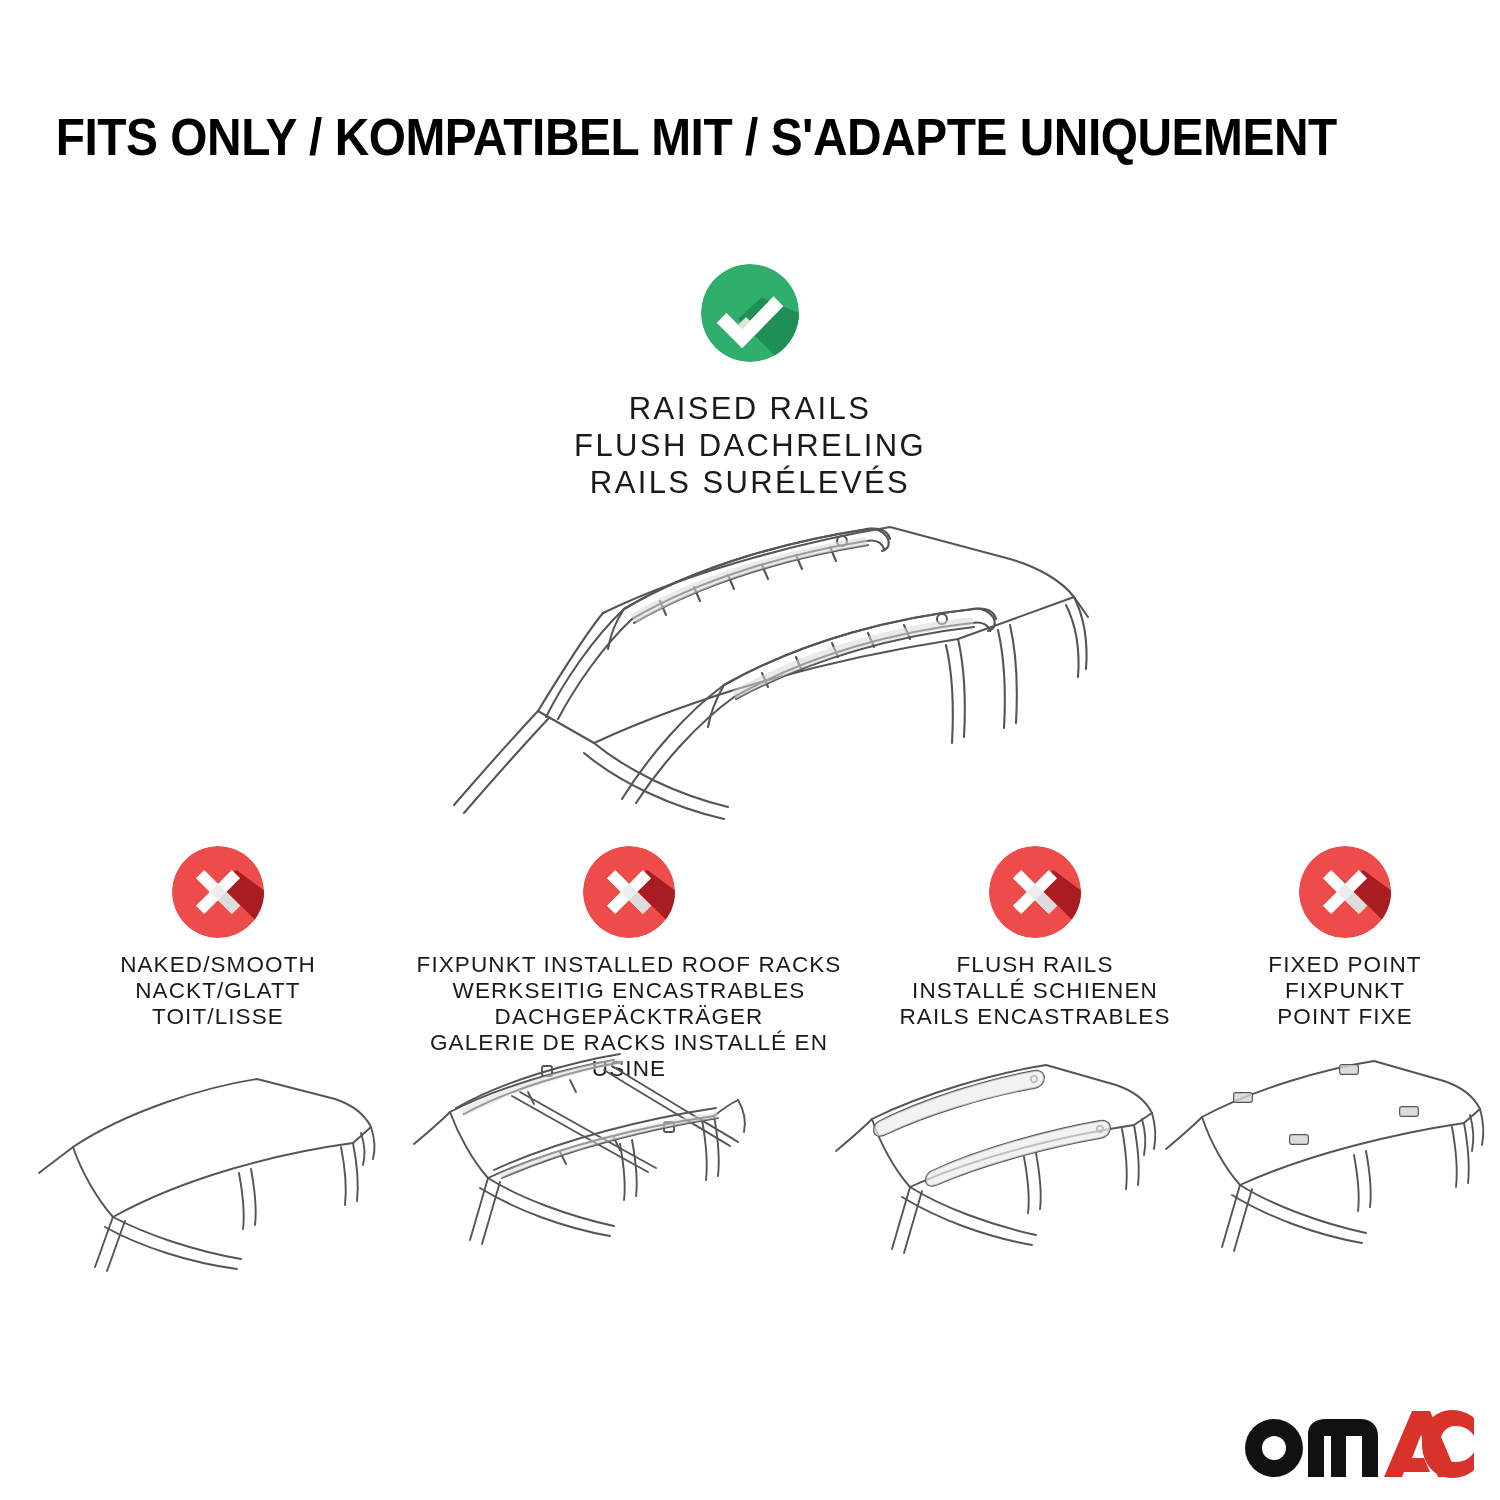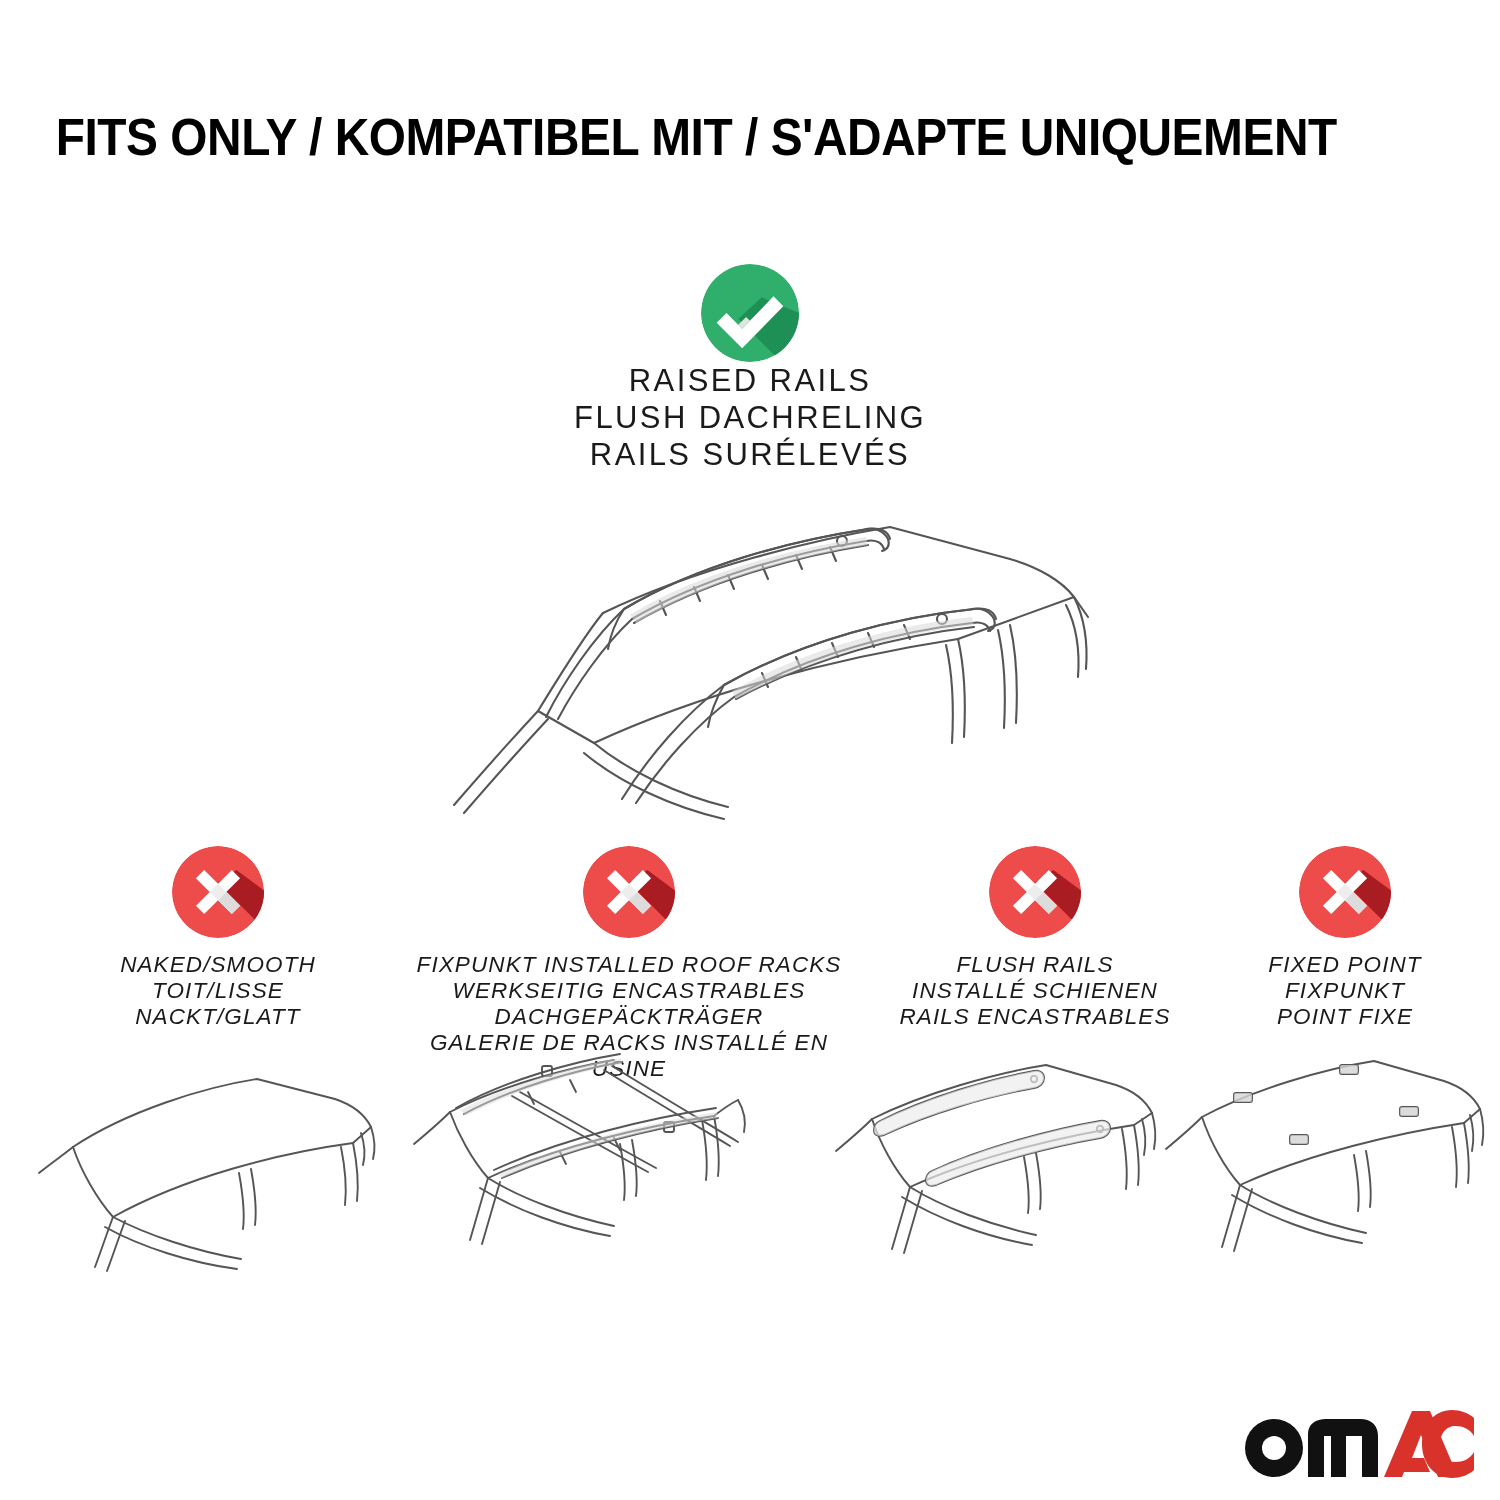--- a/index.html
+++ b/index.html
@@ -52,20 +52,21 @@
     left: 0;
     width: 1500px;
     text-align: center;
   }
   .approved .badge {
     width: 98px;
     height: 98px;
     margin: 0 auto;
   }
   .approved-labels {
+    margin-top: 28px;
     font-size: 31px;
     line-height: 37px;
     letter-spacing: 2.4px;
     font-weight: 300;
     color: #1a1a1a;
   }
 
   .hero-art {
     position: absolute;
     top: 505px;
@@ -74,21 +75,20 @@
     height: 330px;
   }
 
   
   .reject-row {
     position: absolute;
     top: 846px;
     left: 0;
     width: 1320px;
     height: 230px;
-    font-style: italic;
   }
   .reject-col {
     position: absolute;
     top: 0;
     text-align: center;
   }
   .reject-col .badge {
     width: 92px;
     height: 92px;
     margin: 0 auto;
@@ -214,22 +214,22 @@
       <svg viewBox="0 0 100 100" width="100%" height="100%" aria-hidden="true">
         <circle cx="50" cy="50" r="50" fill="#EE4B4B"></circle>
         <path d="M50 40 L110 100 L110 56 L70 26 Z" fill="#A81C22"></path>
         <path d="M35 26 L50 41 L65 26 L74 35 L59 50 L74 65 L65 74 L50 59 L35 74 L26 65 L41 50 L26 35 Z" fill="#FFFFFF"></path>
         <path d="M50 41 L59 50 L50 59 L41 50 Z" fill="#EDEDED"></path>
         <path d="M59 50 L74 65 L65 74 L50 59 Z" fill="#DCDCDC"></path>
       </svg>
     </div>
     <div class="reject-labels">
       <div>NAKED/SMOOTH</div>
+      <div>NACKT/GLATT</div>
       <div>TOIT/LISSE</div>
-      <div>NACKT/GLATT</div>
     </div>
   </div>
 
   <div class="reject-col" style="left:390px; width:478px;">
     <div class="badge">
       <svg viewBox="0 0 100 100" width="100%" height="100%" aria-hidden="true">
         <circle cx="50" cy="50" r="50" fill="#EE4B4B"></circle>
         <path d="M50 40 L110 100 L110 56 L70 26 Z" fill="#A81C22"></path>
         <path d="M35 26 L50 41 L65 26 L74 35 L59 50 L74 65 L65 74 L50 59 L35 74 L26 65 L41 50 L26 35 Z" fill="#FFFFFF"></path>
         <path d="M50 41 L59 50 L50 59 L41 50 Z" fill="#EDEDED"></path>

